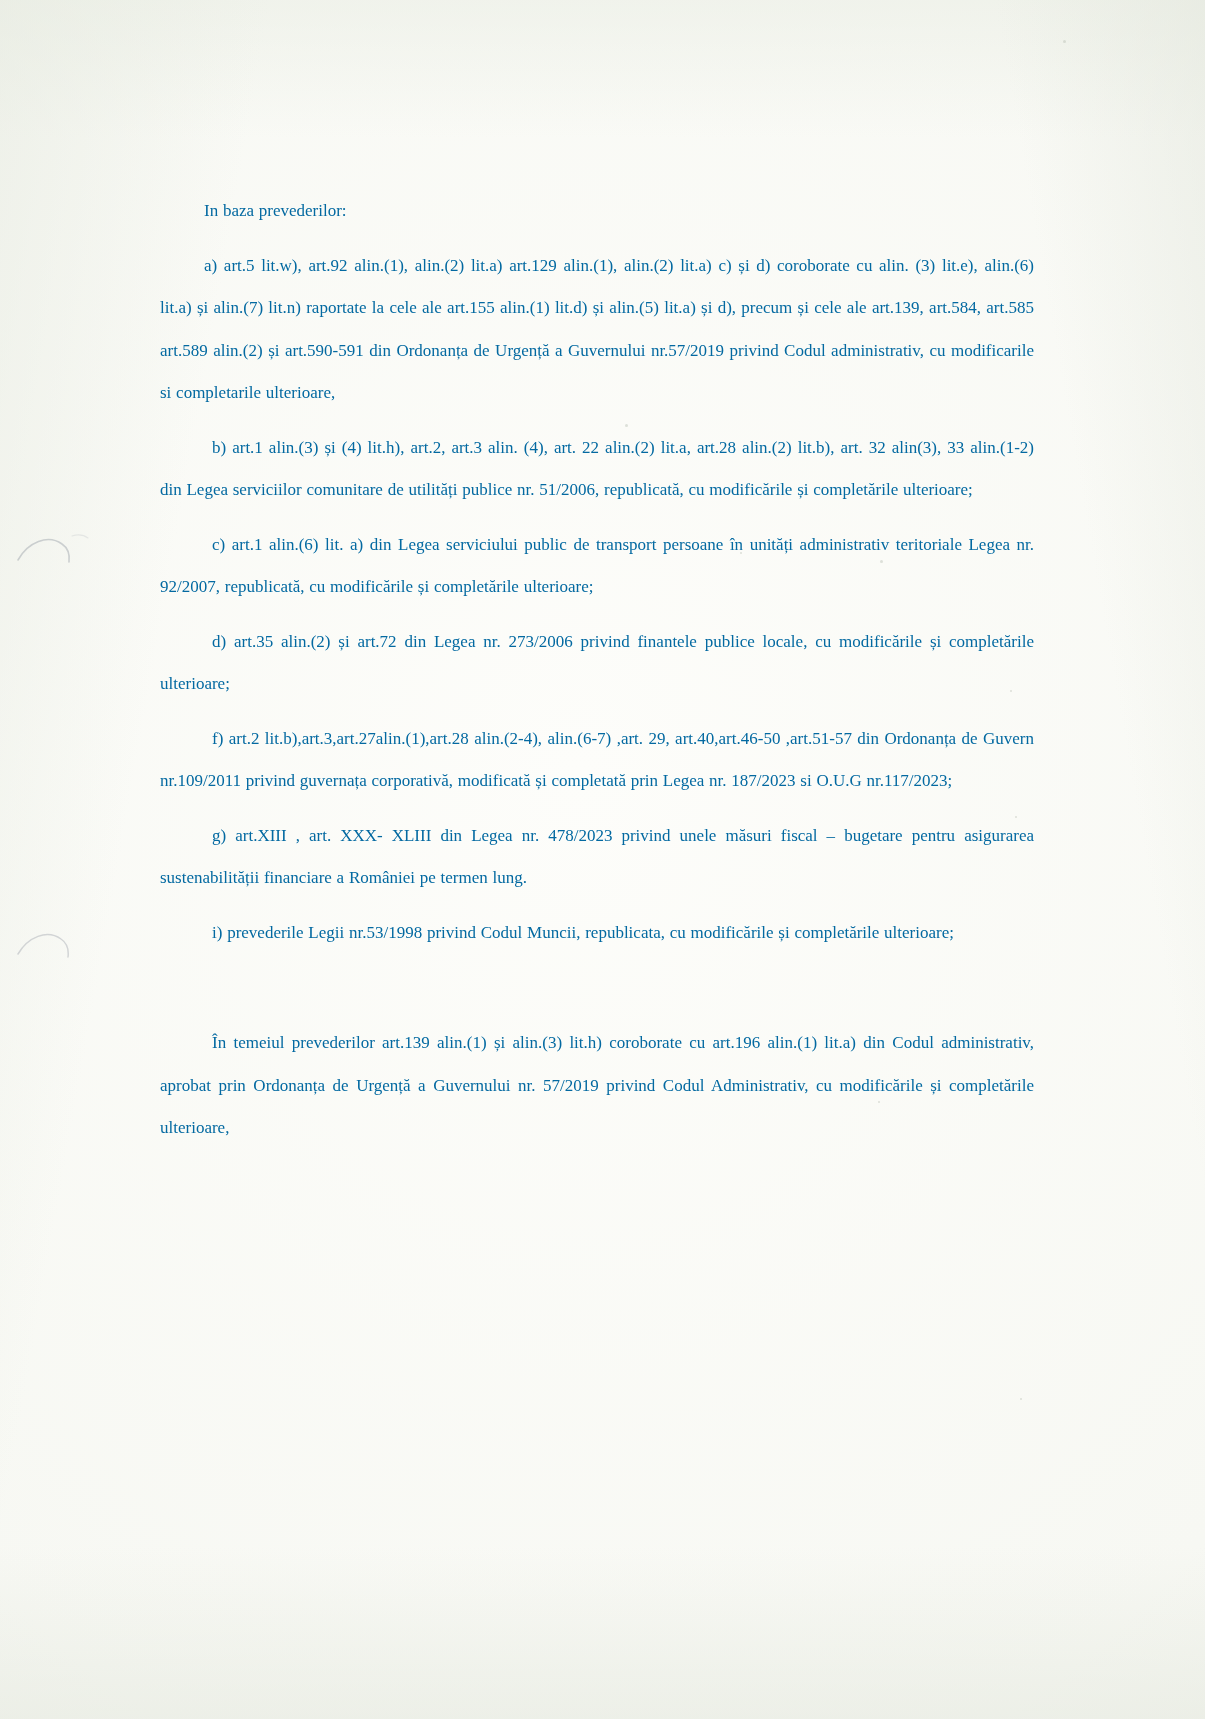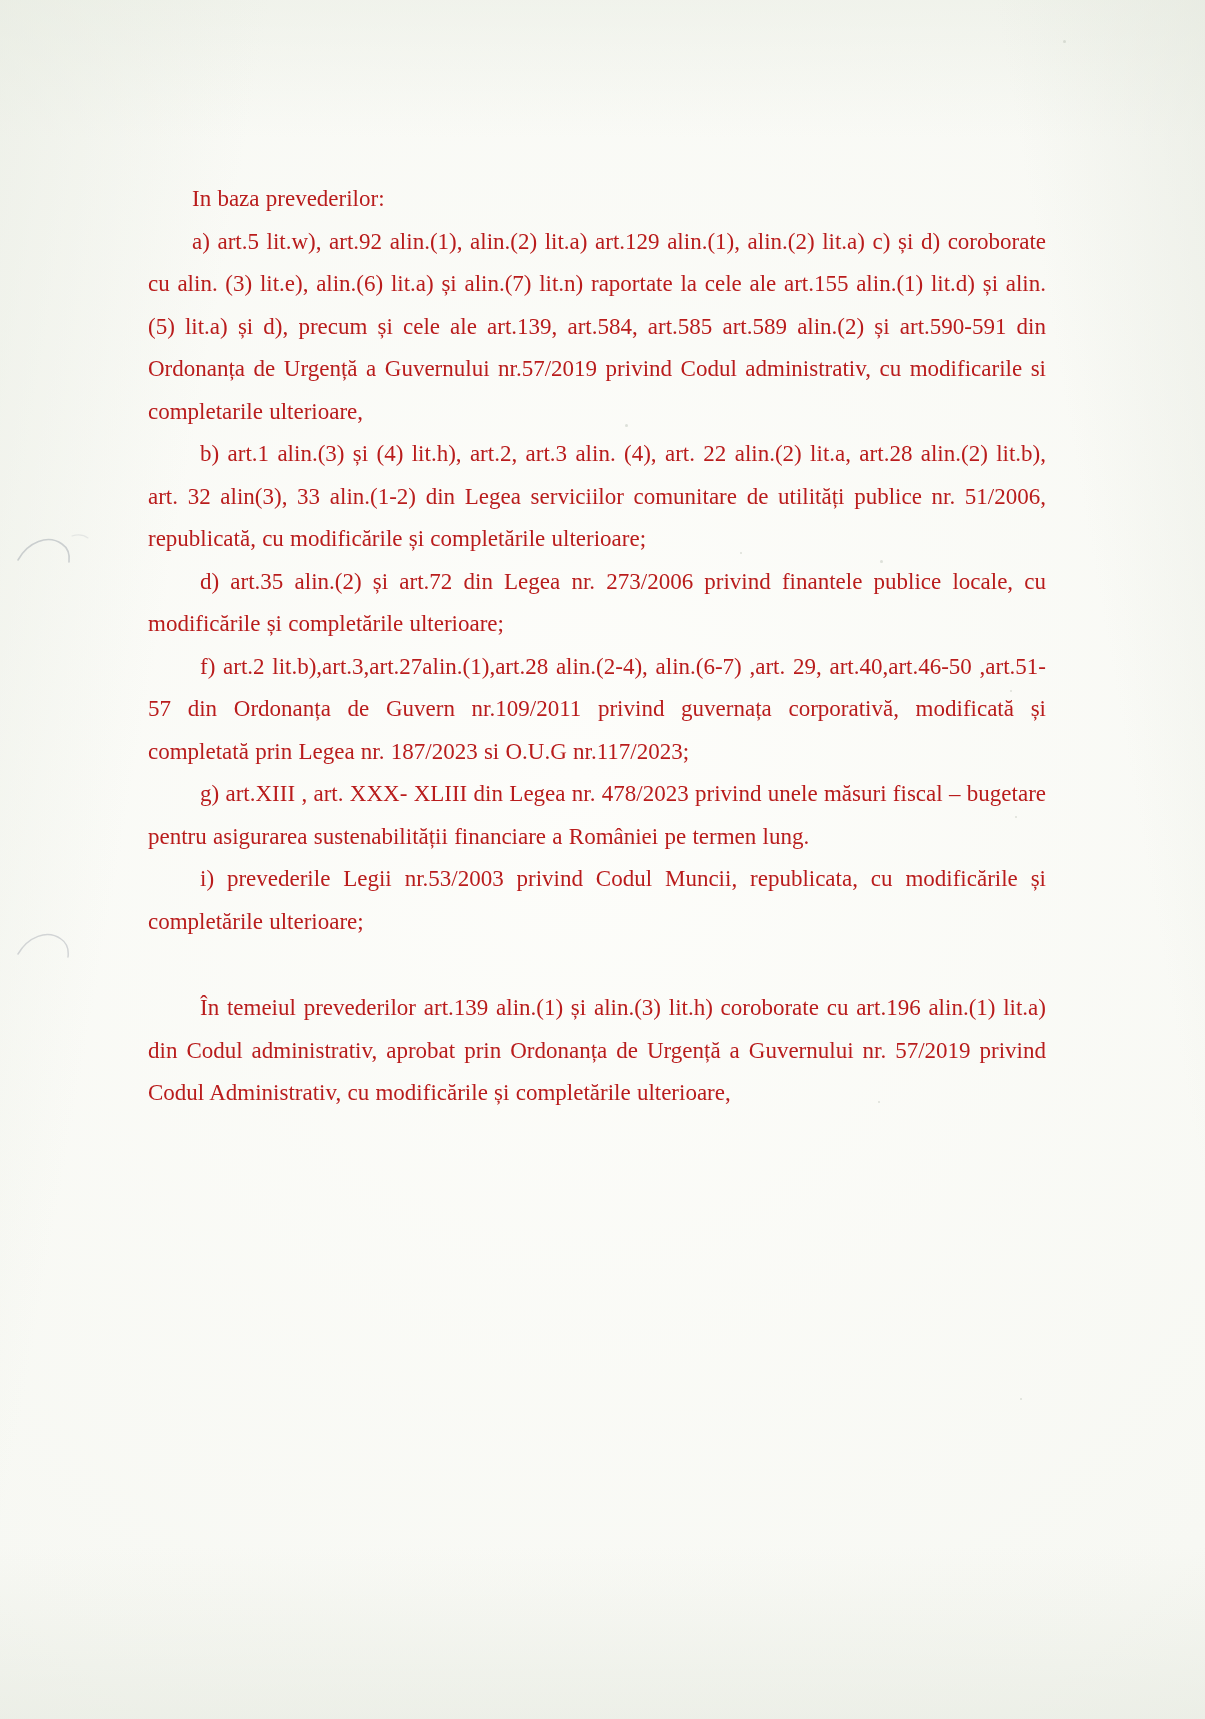--- a/index.html
+++ b/index.html
@@ -35,26 +35,26 @@
   }
 
   #content {
     position: absolute;
     left: 148px;
     top: 178px;
     width: 898px;
   }
 
   .para {
-    margin: 0;
+    margin: 12px;
     text-align: justify;
     text-justify: inter-word;
-    font-size: 23px;
+    font-size: 17px;
     line-height: 42.5px;
-    color: #b91c1c;
+    color: #0369a1;
     letter-spacing: 0.0px;
     word-spacing: 0.5px;
   }
   .para.ind { text-indent: 44px; }
   .para.ind-lg { text-indent: 52px; }
   .gap-md { height: 44px; }
 
   
   .margin-mark {
     position: absolute;
@@ -95,29 +95,30 @@
 <div class="speck" style="left:1020px; top:1398px; width:2px; height:2px;"></div>
 
 <div id="content">
 
   <p class="para ind">In baza prevederilor:</p>
 
   <p class="para ind">a) art.5 lit.w), art.92  alin.(1), alin.(2) lit.a) art.129 alin.(1), alin.(2) lit.a) c) și d) coroborate cu alin. (3) lit.e), alin.(6) lit.a) și alin.(7) lit.n)  raportate la cele ale art.155 alin.(1) lit.d) și alin.(5) lit.a) și d), precum și cele ale art.139, art.584, art.585 art.589 alin.(2) și art.590-591 din Ordonanța de Urgență a Guvernului nr.57/2019 privind Codul administrativ, cu modificarile si completarile ulterioare,</p>
 
   <p class="para ind-lg">b) art.1 alin.(3) și (4) lit.h), art.2, art.3 alin. (4), art. 22 alin.(2) lit.a, art.28 alin.(2) lit.b), art. 32 alin(3), 33 alin.(1-2) din Legea serviciilor comunitare de utilități publice nr. 51/2006, republicată, cu   modificările și completările ulterioare;</p>
 
+  <p class="para ind-lg">c) art.1 alin.(6)  lit. a) din Legea serviciului public de transport persoane în unități administrativ teritoriale Legea nr. 92/2007, republicată, cu modificările și completările ulterioare;</p>
 
   <p class="para ind-lg">d) art.35  alin.(2) și art.72 din Legea nr. 273/2006 privind finantele publice locale, cu modificările și completările ulterioare;</p>
 
 
   <p class="para ind-lg">f)  art.2  lit.b),art.3,art.27alin.(1),art.28  alin.(2-4),  alin.(6-7)  ,art.  29, art.40,art.46-50 ,art.51-57 din Ordonanța de Guvern nr.109/2011 privind guvernața corporativă, modificată și completată prin Legea nr. 187/2023  si O.U.G nr.117/2023;</p>
 
   <p class="para ind-lg">g) art.XIII , art. XXX- XLIII  din Legea nr. 478/2023 privind unele măsuri fiscal – bugetare pentru asigurarea sustenabilității financiare a României pe termen lung.</p>
 
 
 
-  <p class="para ind-lg">i) prevederile Legii nr.53/2003 privind Codul Muncii, republicata, cu modificările și completările ulterioare;</p>
+  <p class="para ind-lg">i) prevederile Legii nr.53/1998 privind Codul Muncii, republicata, cu modificările și completările ulterioare;</p>
 
   <div class="gap-md"></div>
 
   <p class="para ind-lg">În temeiul prevederilor art.139 alin.(1) și alin.(3) lit.h) coroborate cu art.196 alin.(1) lit.a) din Codul administrativ, aprobat prin Ordonanța de Urgență a Guvernului nr. 57/2019 privind Codul Administrativ, cu modificările și completările ulterioare,</p>
 
 </div>
 
 </body></html>

